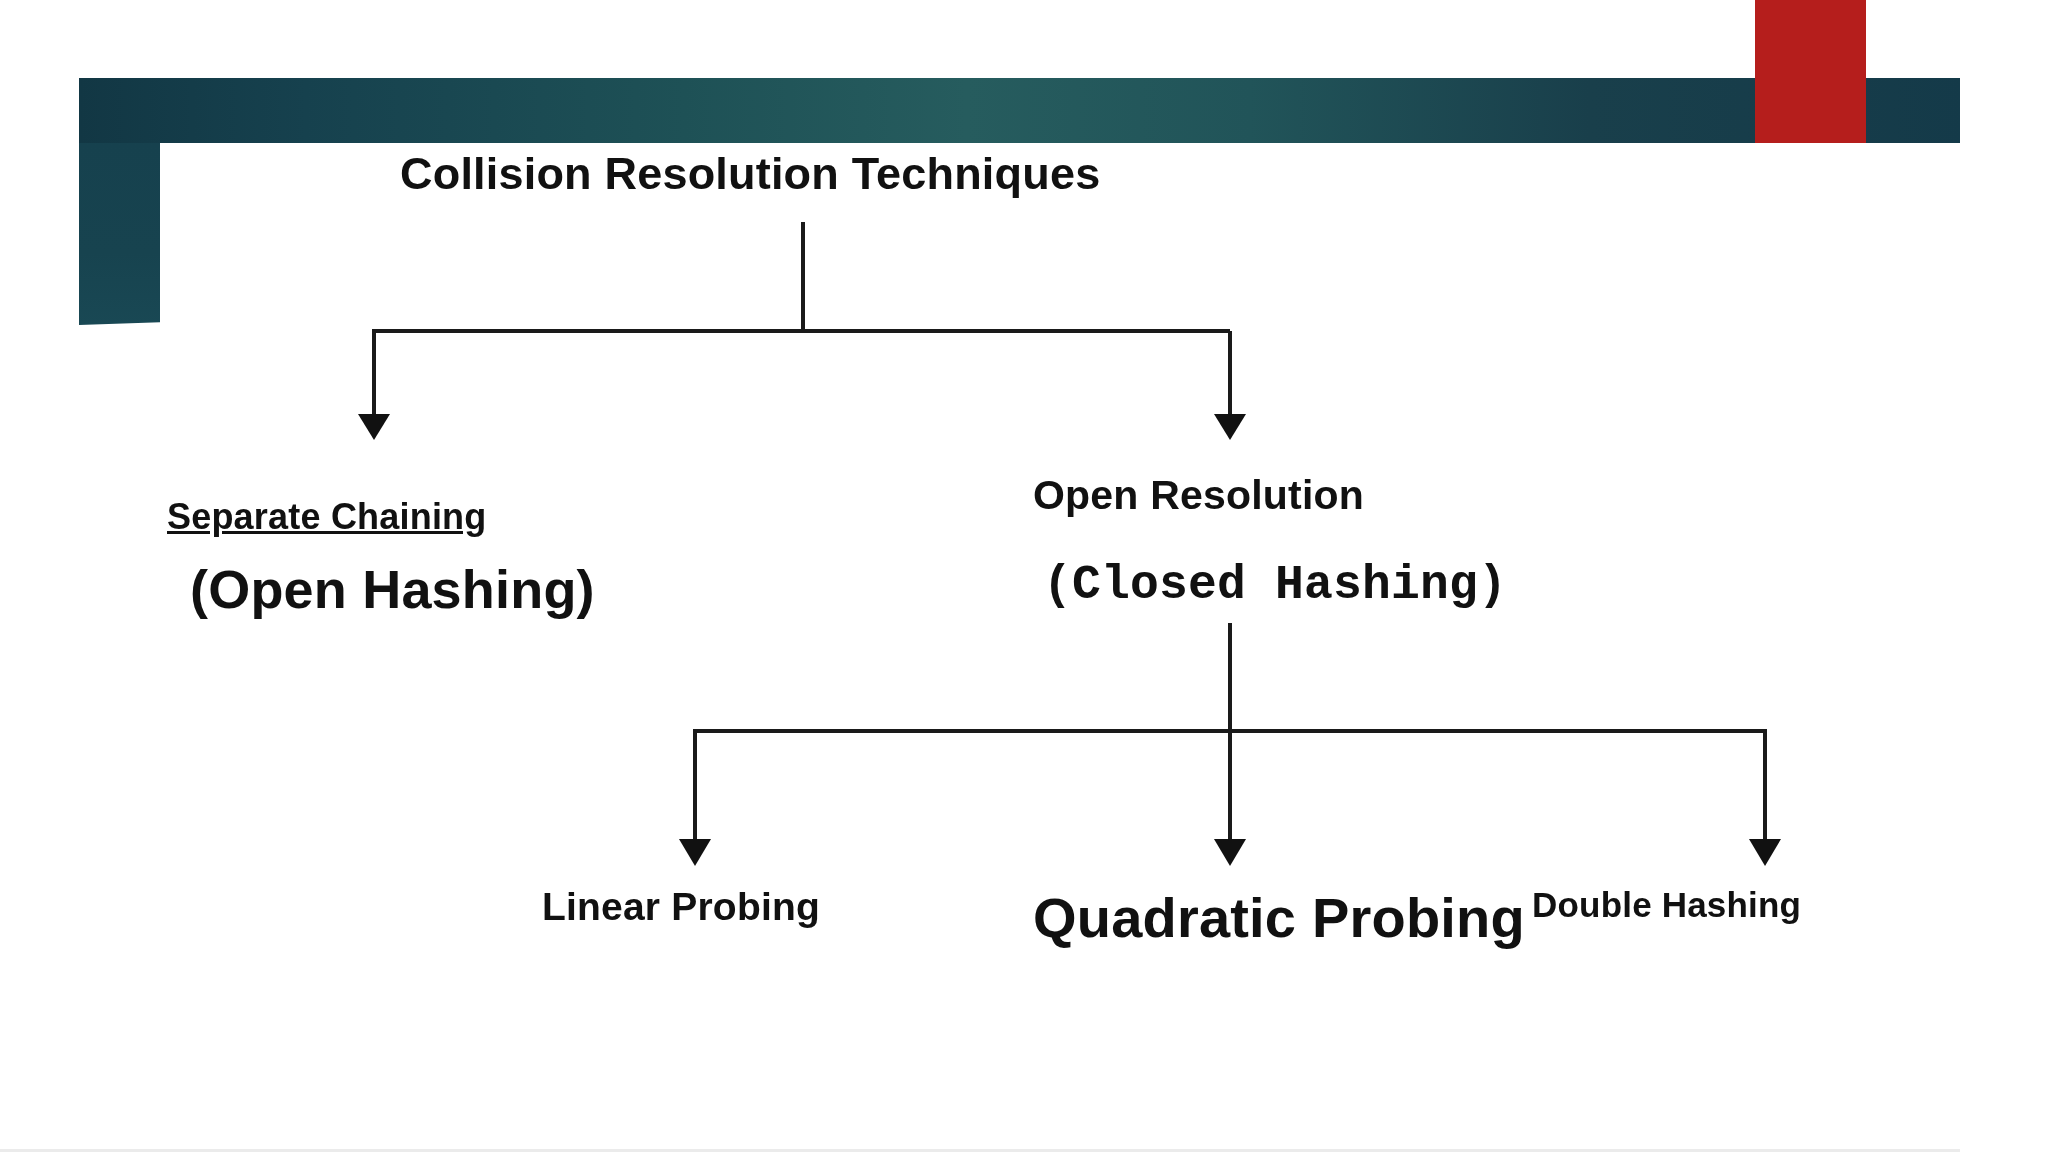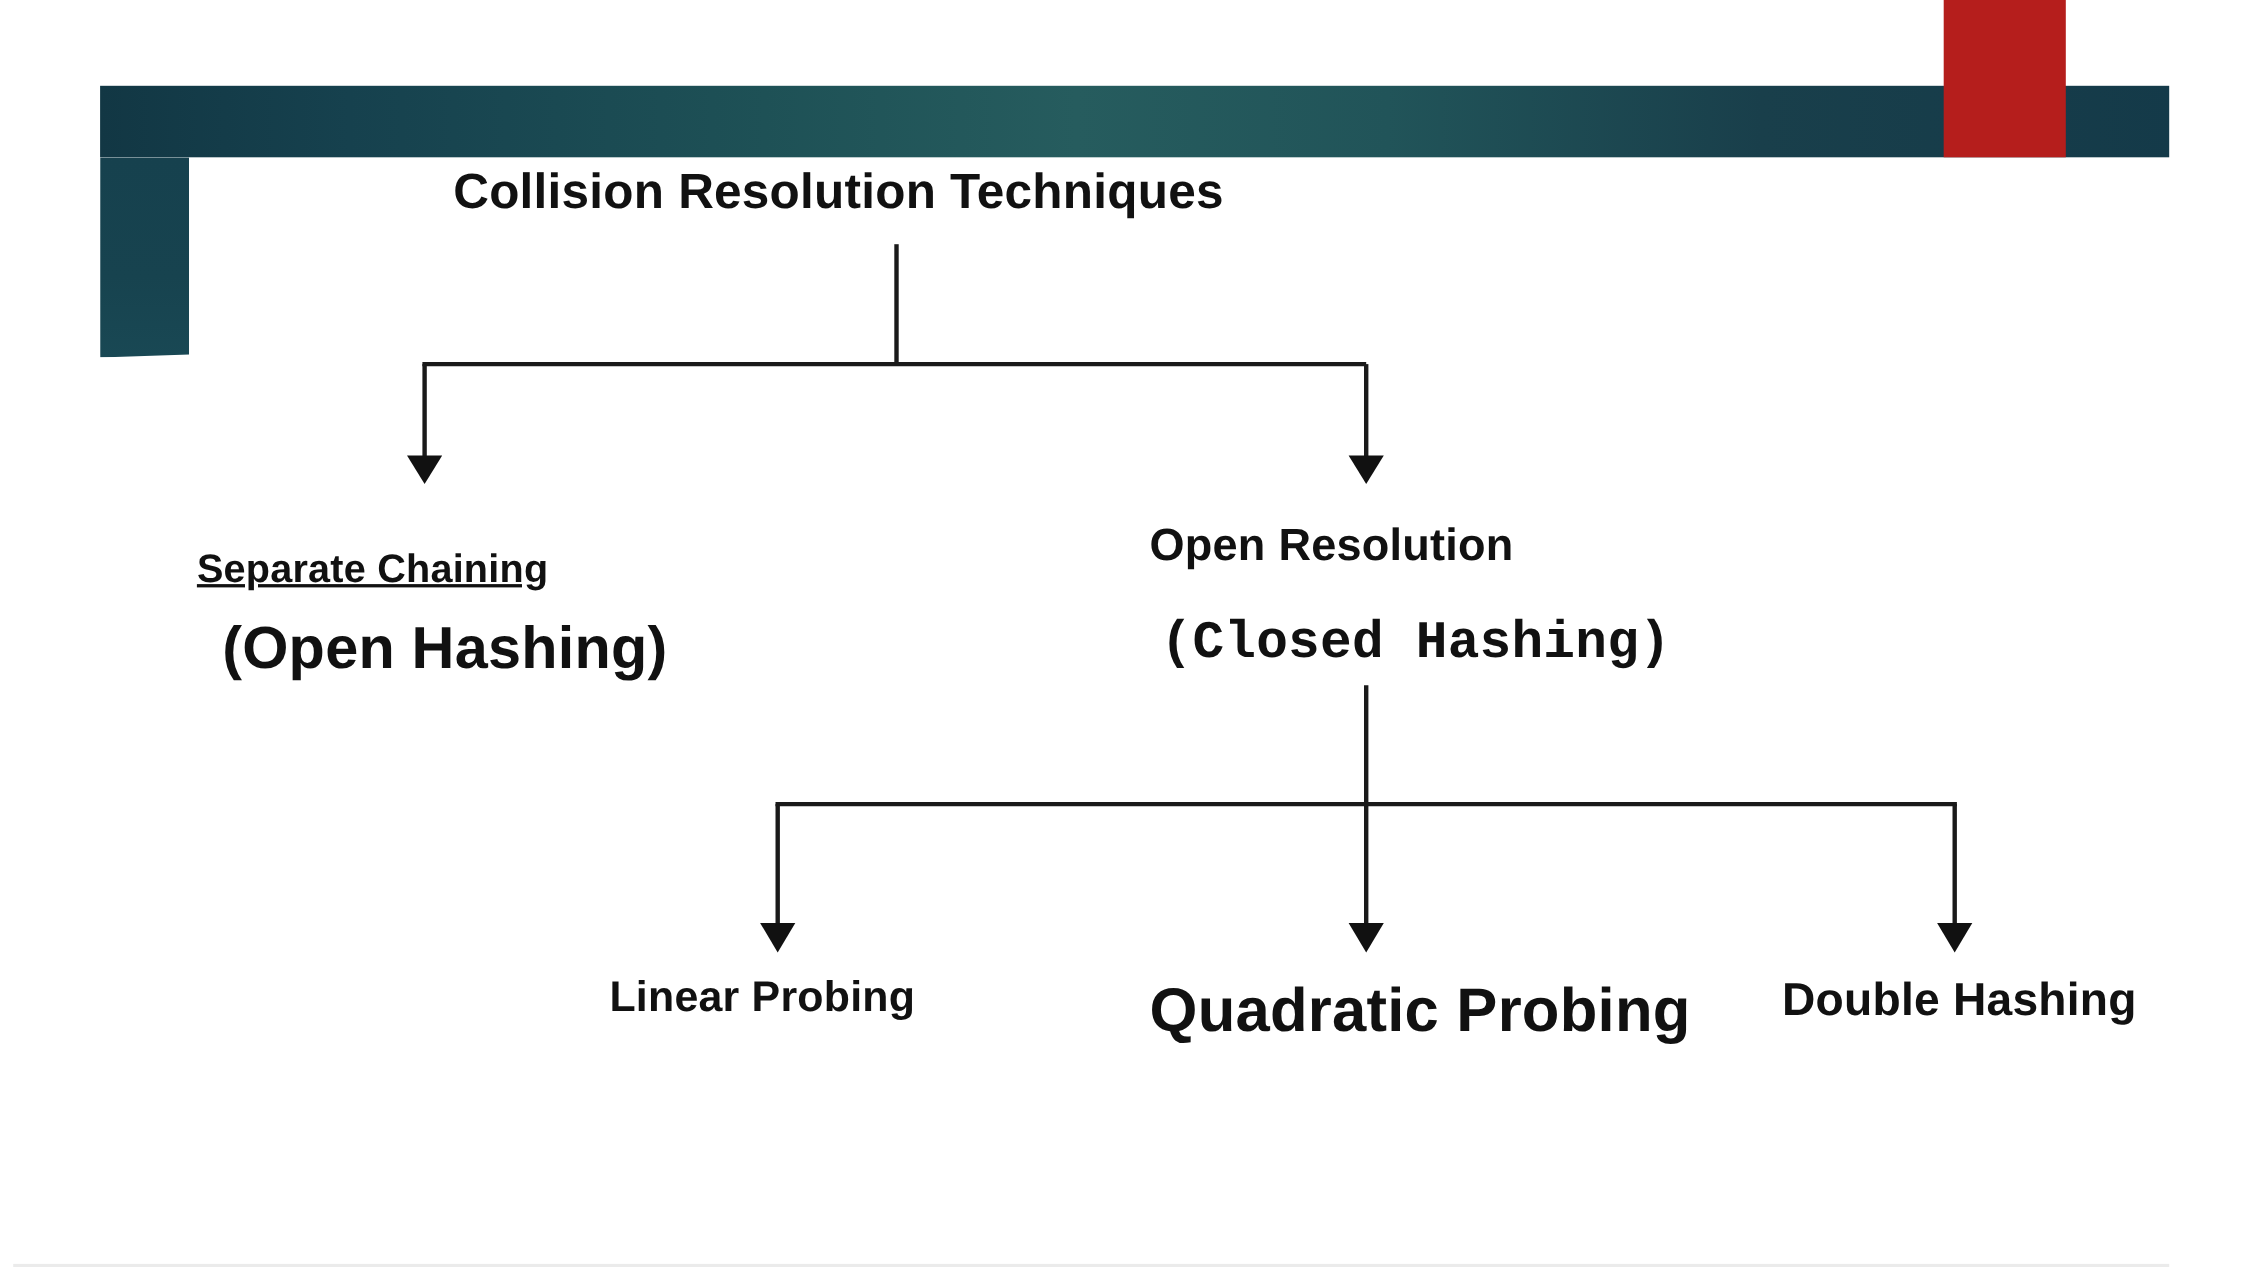--- a/index.html
+++ b/index.html
@@ -11,21 +11,20 @@
     font-family: "Liberation Sans", sans-serif;
   }
   #slide {
     position: relative;
     width: 1960px;
     height: 1152px;
     background: #ffffff;
     overflow: hidden;
     border-bottom: 3px solid #ebebeb;
     box-sizing: border-box;
-    margin-left: 12px;
   }
 
   
   .banner-bar {
     position: absolute;
     left: 79px;
     top: 78px;
     width: 1888px;
     height: 65px;
     background: linear-gradient(90deg,
@@ -95,23 +94,23 @@
     left: 542px;
     top: 885px;
     font-size: 39px;
   }
   .node-l2b {
     left: 1033px;
     top: 885px;
     font-size: 56px;
   }
   .node-l2c {
-    left: 1608px;
+    left: 1532px;
     top: 885px;
-    font-size: 42px;
+    font-size: 35px;
   }
 
   
   #connectors {
     position: absolute;
     left: 0;
     top: 0;
     width: 2048px;
     height: 1152px;
     pointer-events: none;

